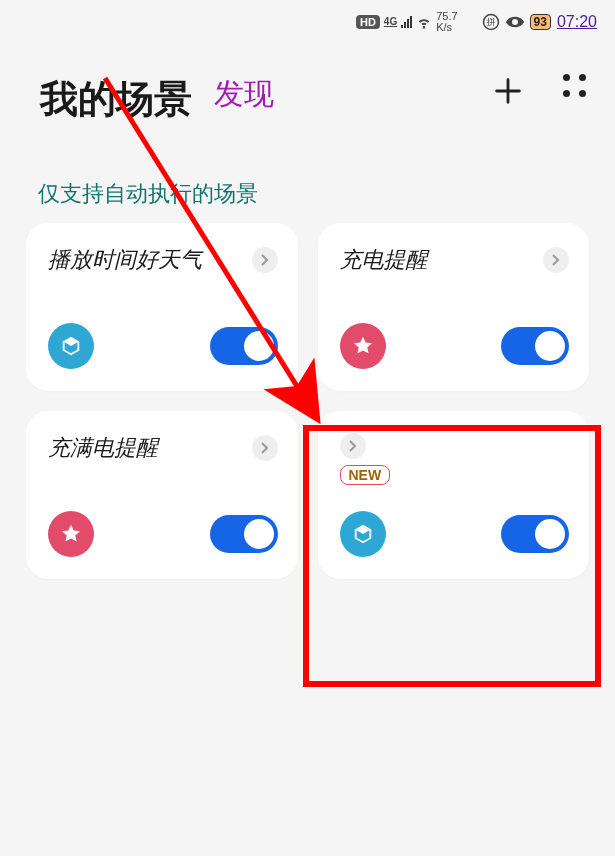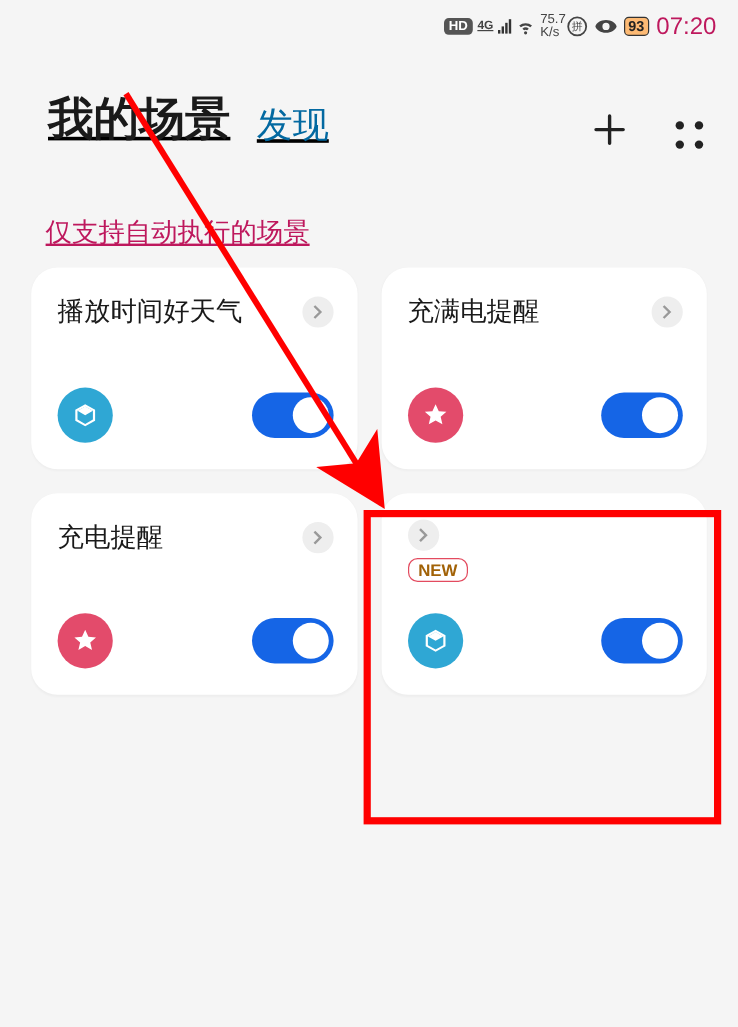--- a/index.html
+++ b/index.html
@@ -13,20 +13,21 @@
   }
   
   .status-bar {
     height: 44px;
     display: flex;
     align-items: center;
     justify-content: space-between;
     padding: 0 18px 0 0;
     font-size: 18px;
     color: #222;
+    gap: 24px;
   }
   .status-left { flex:1; }
   .status-center { display:flex; align-items:center; gap:4px; font-size:14px; color:#333; }
   .status-right { display:flex; align-items:center; gap:6px; font-size:18px; }
   .hd-badge {
     background:#555; color:#fff; border-radius:4px; font-size:11px;
     padding:1px 4px; font-weight:bold;
   }
   .sig4g { font-size:10px; font-weight:bold; color:#444; display:inline-block; line-height:1;text-decoration:underline; }
   .sig-bars { display:inline-flex; align-items:flex-end; gap:1px; height:12px; }
@@ -35,54 +36,54 @@
   .sig-bars span:nth-child(2){height:6px;}
   .sig-bars span:nth-child(3){height:9px;}
   .sig-bars span:nth-child(4){height:12px;}
   .wifi-ic { width:16px; height:16px; }
   .speed { font-size:11px; line-height:1; color:#444; }
   .eye-ic { width:18px; height:12px; }
   .batt {
     border:1px solid #333; border-radius:4px; padding:0 3px;
     font-size:12px; font-weight:bold; background:#fdba74;
   }
-  .time { font-size:20px; color:#be185d; }
+  .time { font-size:16px; color:#4c1d95;text-decoration:underline; }
 
   
   .header {
-    display:flex; align-items:flex-end; padding: 30px 28px 10px 40px; text-decoration: underline;
+    display:flex; align-items:flex-start; padding: 30px 28px 10px 40px;
   }
   .header-title {
     font-size:38px; font-weight:700; color:#1a1a1a;
   }
   .header-title-secondary {
-    font-size:30px; color:#0369a1; margin-left:22px;
+    font-size:30px; color:#a21caf; margin-left:22px;
   }
   .header-spacer { flex:1; }
   .plus-icon { width:34px; height:34px; margin-right:38px; }
   .dots-icon { width:24px; height:24px; display:grid; grid-template-columns:1fr 1fr; gap:8px; }
   .dots-icon span { width:7px; height:7px; background:#222; border-radius:50%; }
 
   
   .section-label {
-    font-size:22px; color:#be185d; padding: 44px 17px 14px 38px; text-decoration: underline;
+    font-size:22px; color:#0f766e; padding: 44px 17px 14px 38px;
   }
 
   
   .grid {
     display:grid; grid-template-columns: 1fr 1fr; gap:20px;
     padding: 0 26px;
   }
   .card {
     background:#fff; border-radius:22px; padding:22px 20px 22px 22px;
     height:168px; position:relative;
     box-shadow: 0 1px 2px rgba(0,0,0,0.03);
     display:flex; flex-direction:column; justify-content:space-between;
   }
-  .card-top { display:flex; align-items:center; justify-content:space-between; }
+  .card-top { display:flex; align-items:center; justify-content:space-between;font-style:italic; }
   .card-title { font-size:22px; font-weight:500; color:#1a1a1a; }
   .chevron {
     width:26px; height:26px; border-radius:50%; background:#eee;
     display:flex; align-items:center; justify-content:center;
   }
   .chevron svg { width:10px; height:12px; }
   .new-badge {
     display:inline-block; border:1.5px solid #e34b5f; color:#a16207;
     border-radius:8px; font-size:14px; padding:1px 8px; margin-top:6px;
     font-weight:600;
@@ -176,40 +177,40 @@
             <path fill="#fff" d="M12 2l9 5v10l-9 5-9-5V7l9-5zm0 2.3L5 8v8l7 3.9 7-3.9V8l-7-3.7z"></path>
             <path fill="#fff" d="M12 12l7-4-7-4-7 4 7 4zm0 0v9"></path>
           </svg>
       </span>
       <span class="toggle"></span>
     </div>
   </div>
 
   <div class="card">
     <div class="card-top">
-      <span class="card-title">充满电提醒</span>
+      <span class="card-title">充电提醒</span>
       <span class="chevron">
         <svg viewBox="0 0 10 12">
             <path fill="none" stroke="#999" stroke-width="2" d="M2 1l5 5-5 5"></path>
           </svg>
       </span>
     </div>
     <div class="card-bottom">
       <span class="circ-icon circ-pink">
         <svg viewBox="0 0 24 24">
             <path fill="#fff" d="M12 2l2.9 6.3 6.9.6-5.2 4.6 1.6 6.8L12 16.8 5.8 20.3l1.6-6.8L2.2 8.9l6.9-.6L12 2z"></path>
           </svg>
       </span>
       <span class="toggle"></span>
     </div>
   </div>
 
   <div class="card">
     <div class="card-top">
-      <span class="card-title">充电提醒</span>
+      <span class="card-title">充满电提醒</span>
       <span class="chevron">
         <svg viewBox="0 0 10 12">
             <path fill="none" stroke="#999" stroke-width="2" d="M2 1l5 5-5 5"></path>
           </svg>
       </span>
     </div>
     <div class="card-bottom">
       <span class="circ-icon circ-pink">
         <svg viewBox="0 0 24 24">
             <path fill="#fff" d="M12 2l2.9 6.3 6.9.6-5.2 4.6 1.6 6.8L12 16.8 5.8 20.3l1.6-6.8L2.2 8.9l6.9-.6L12 2z"></path>

